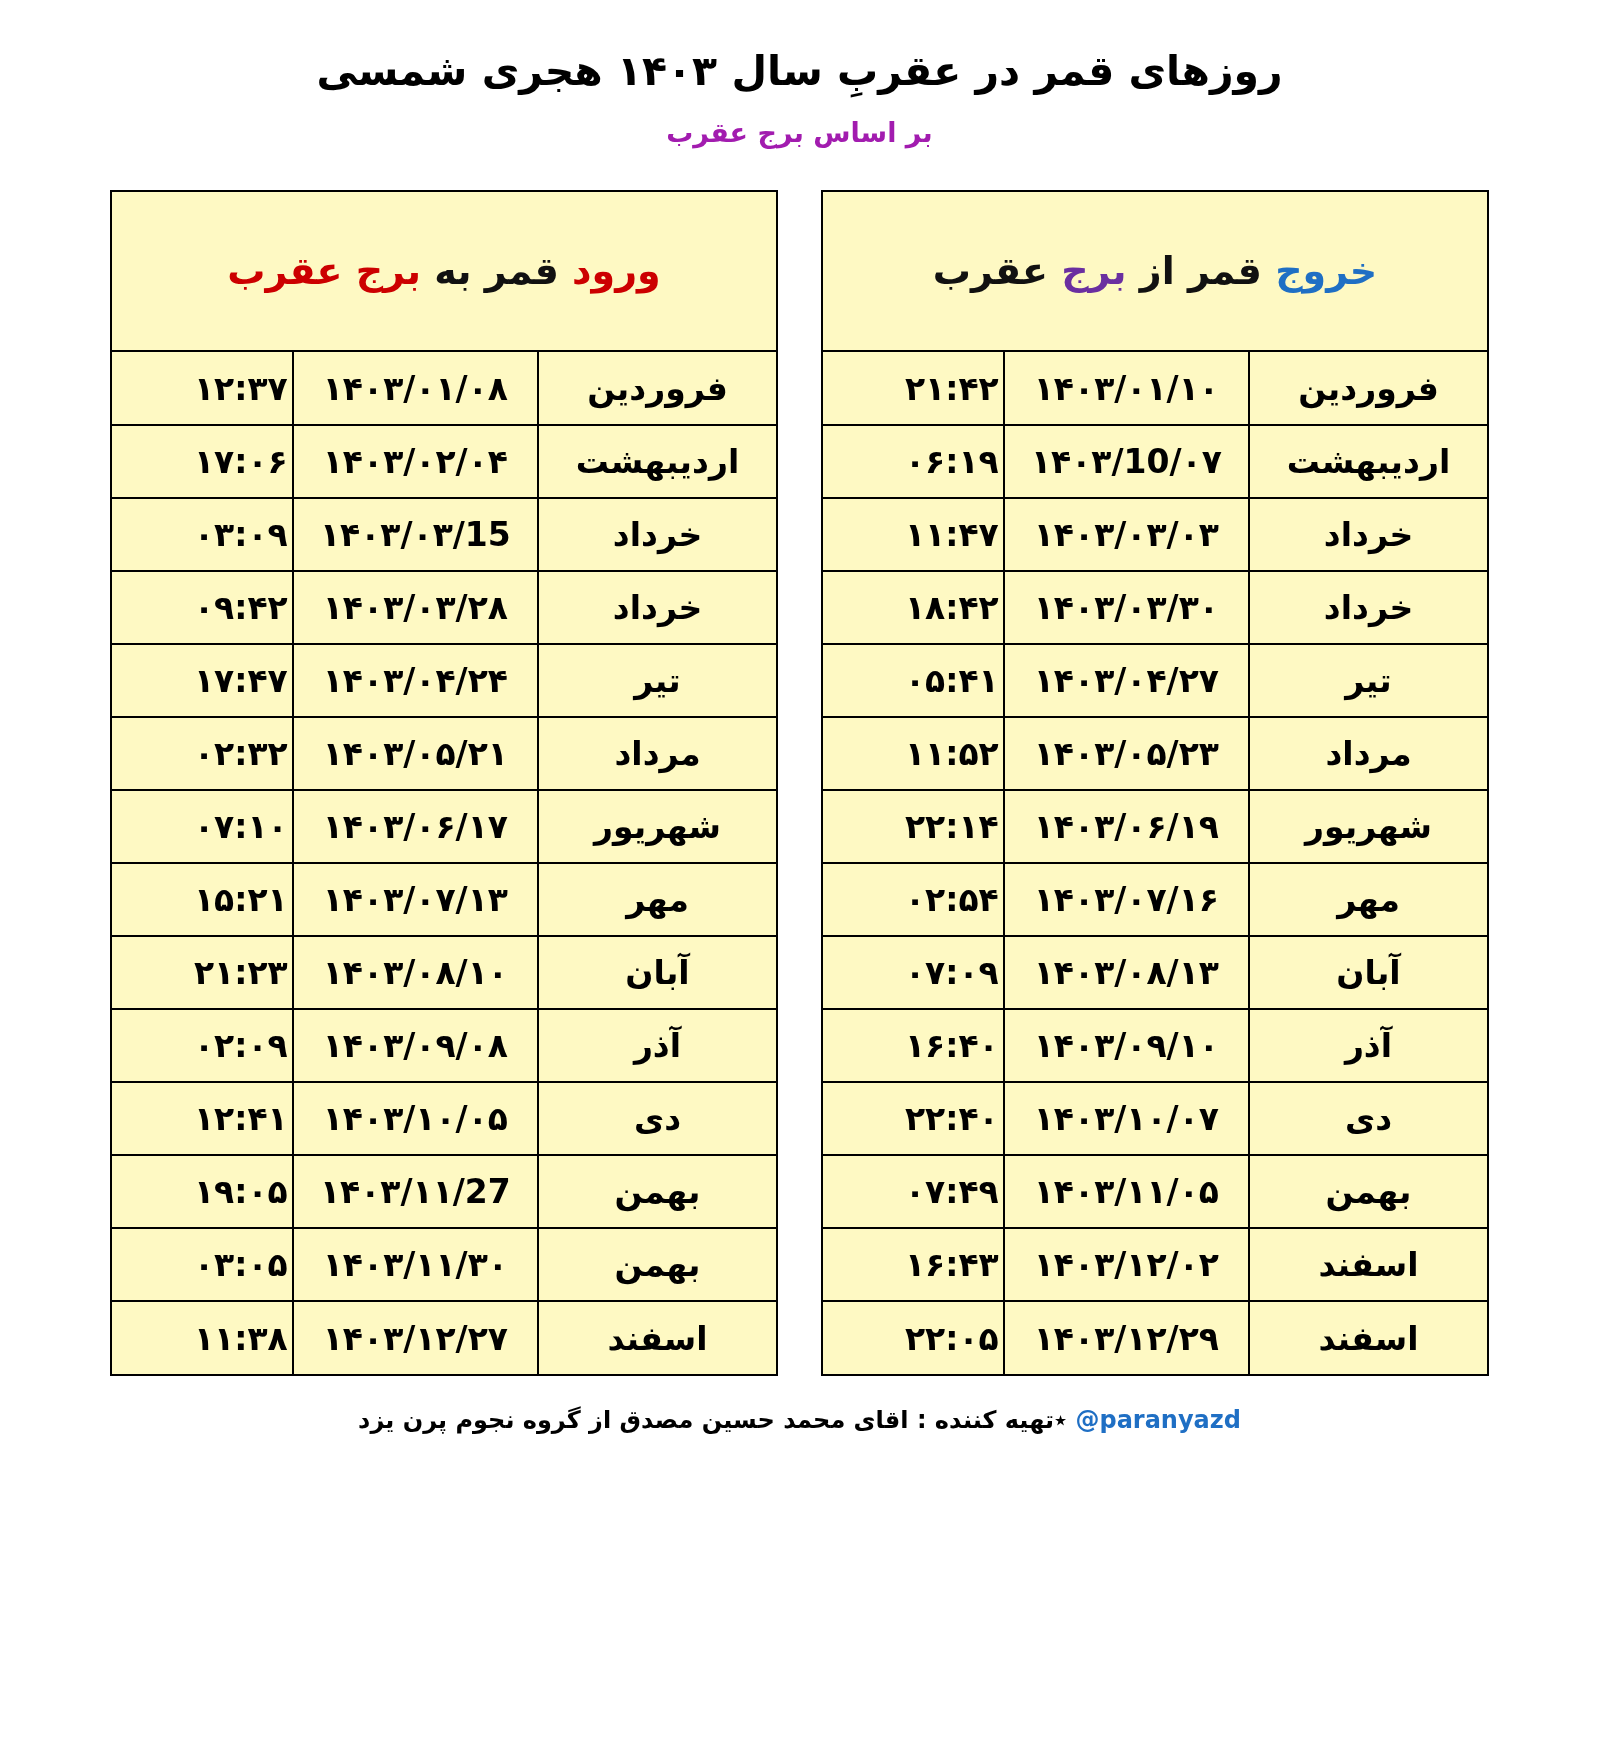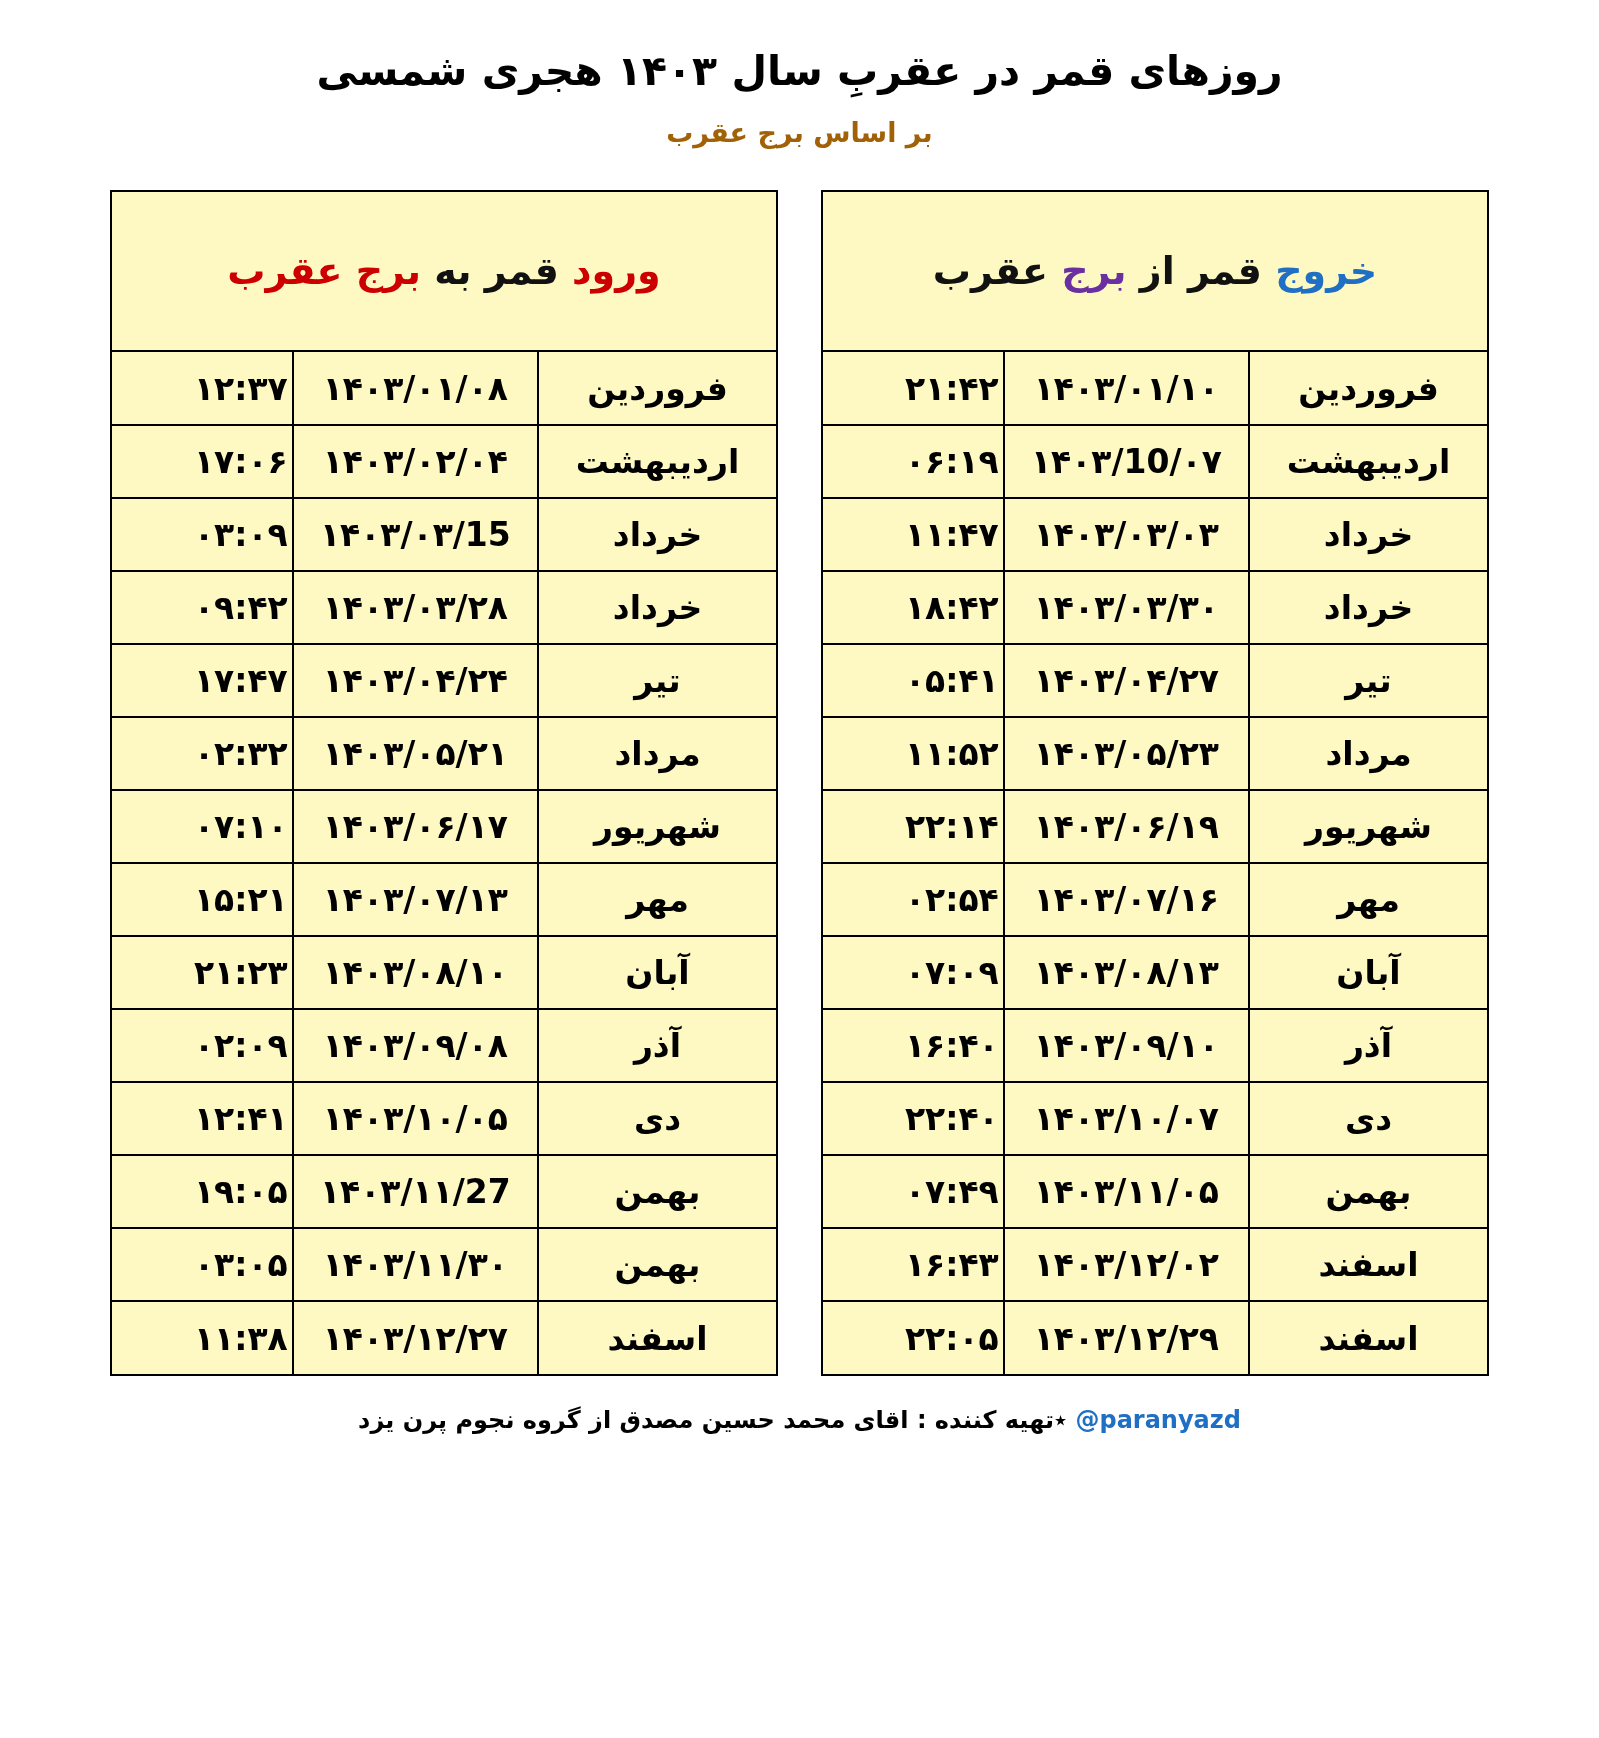--- a/index.html
+++ b/index.html
@@ -30,21 +30,21 @@
   .title {
     font-size: 41px;
     font-weight: bold;
     color: #000000;
     line-height: 1.45;
     letter-spacing: 0;
   }
   .subtitle {
     font-size: 27px;
     font-weight: bold;
-    color: #a16207;
+    color: #a21caf;
     margin-top: 16px;
   }
 
   
   .tables {
     display: flex;
     flex-direction: row;
     justify-content: center;
     gap: 43px;
     margin-top: 42px;

